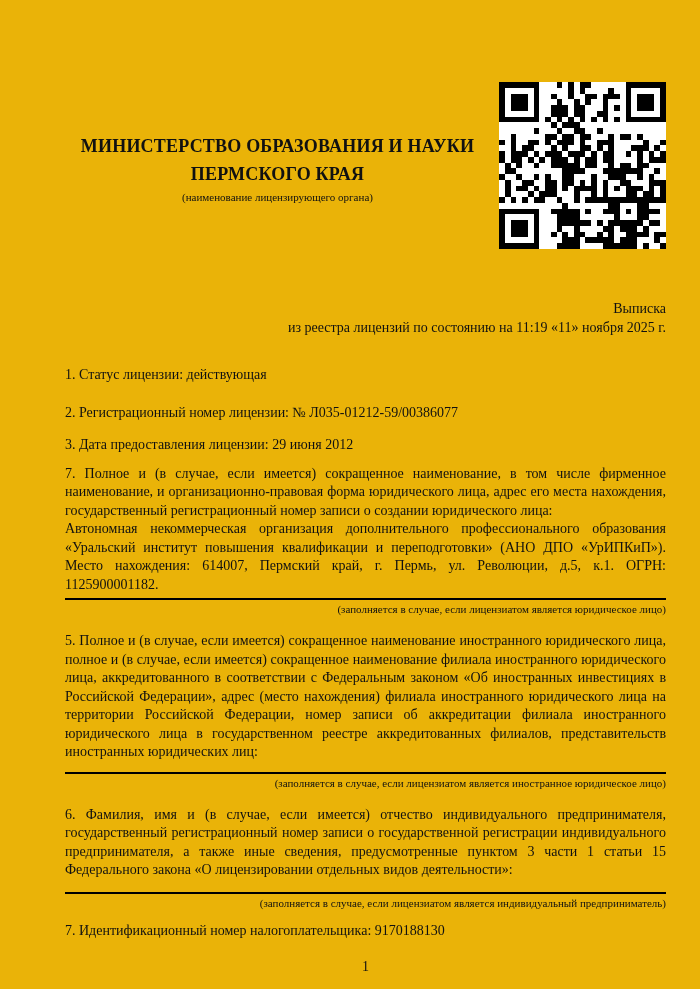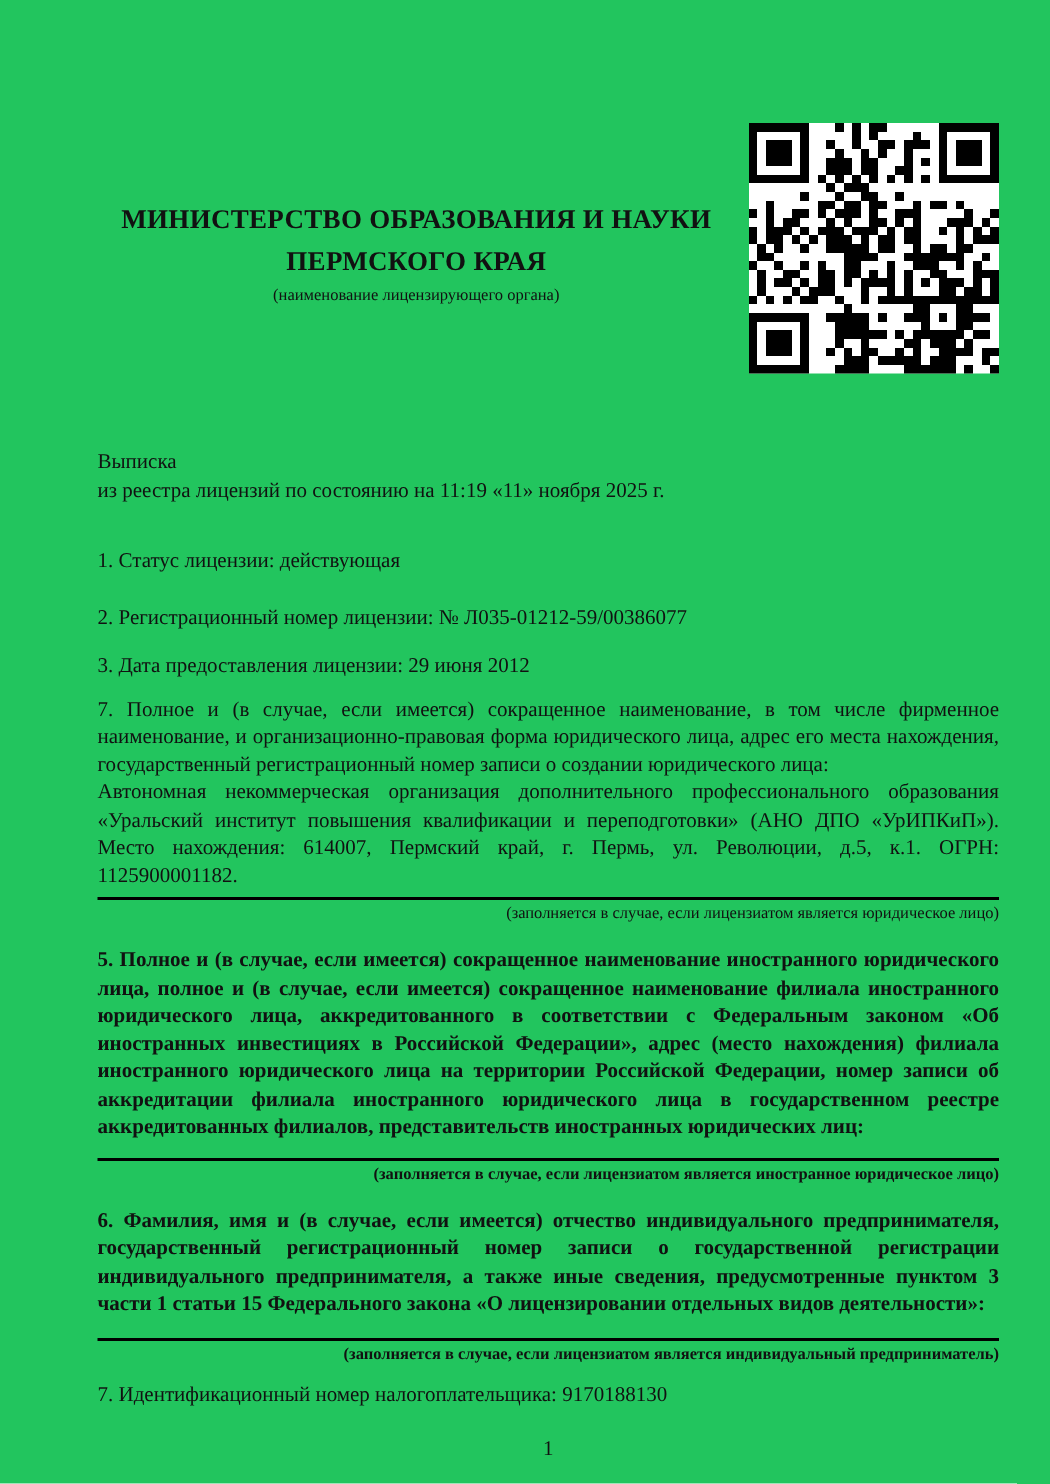--- a/index.html
+++ b/index.html
@@ -6,21 +6,21 @@
   html, body { background: #ffffff; }
   body {
     width: 700px;
     font-family: "Liberation Serif", "DejaVu Serif", serif;
     color: #111;
   }
   .page {
     position: relative;
     width: 700px;
     height: 989px;
-    background: #22c55e;
+    background: #eab308;
     overflow: hidden;
   }
   .content {
     padding: 0 34px 0 65px; 
     font-size: 14px;
     line-height: 18.5px;
   }
   .header-row {
     display: flex;
     justify-content: space-between;
@@ -43,21 +43,21 @@
     line-height: 13px;
     margin-top: 3px;
   }
   .qr {
     width: 167px;
     height: 167px;
     flex: 0 0 167px;
     shape-rendering: crispEdges;
   }
   .title-block {
-    text-align: left;
+    text-align: right;
     margin-top: 51px;
   }
   .item { margin-top: 14px; }
   .item.first { margin-top: 29px; }
   .just { text-align: justify; }
   .small-caption {
     font-size: 11px;
     line-height: 13px;
     text-align: center;
   }
@@ -69,21 +69,21 @@
   }
   .rule {
     border: none;
     border-top: 2px solid #000;
     height: 0;
     margin: 0;
   }
   .m-t-4  { margin-top: 4px; }
   .m-t-10 { margin-top: 10px; }
   .m-t-12 { margin-top: 12px; }
-  .m-t-16 { margin-top: 16px; font-weight: bold; }
+  .m-t-16 { margin-top: 16px; }
   .m-t-19 { margin-top: 19px; }
   .page-number {
     text-align: center;
     margin-top: 18px;
     font-size: 14px;
   }
 </style>
 </head>
 <body>
 

